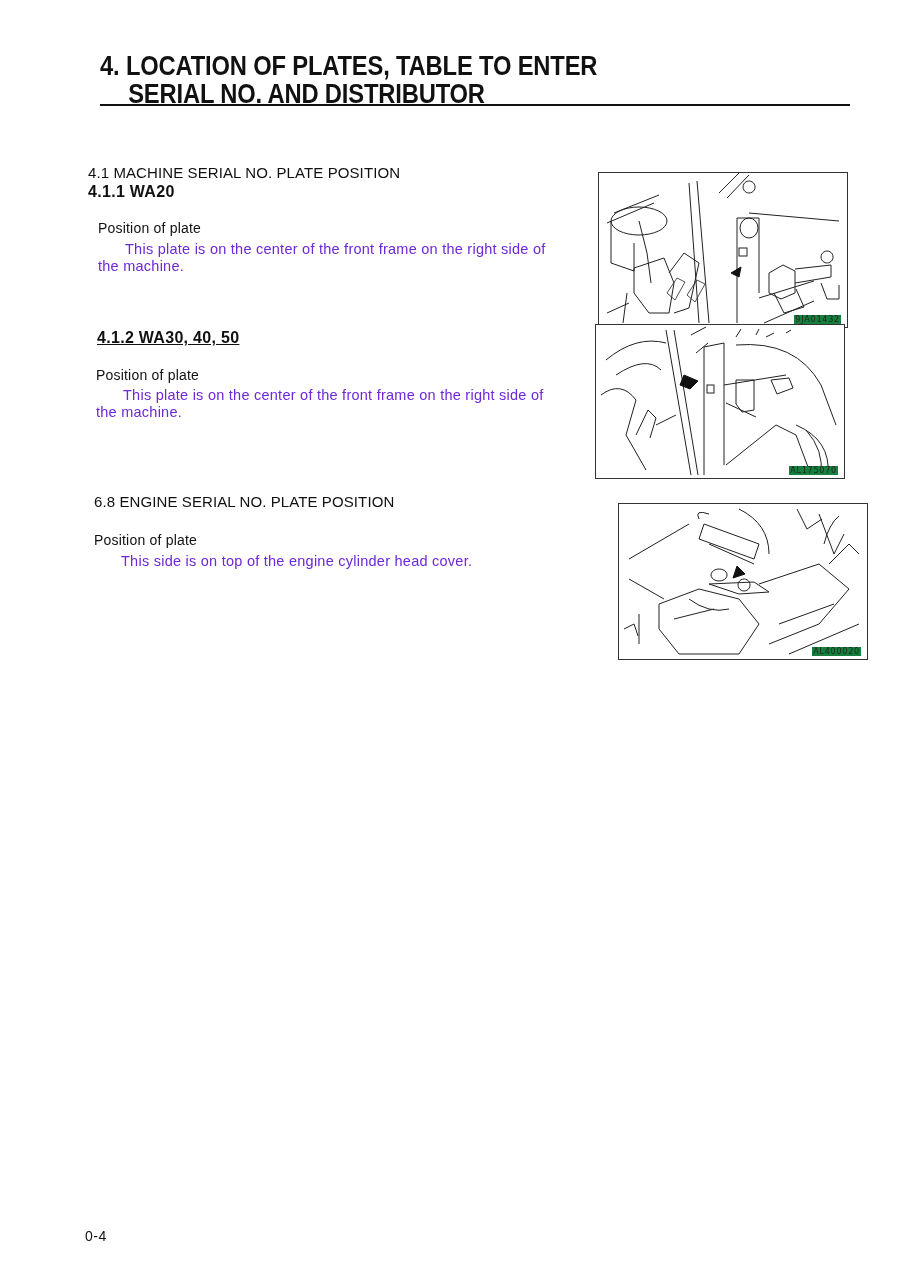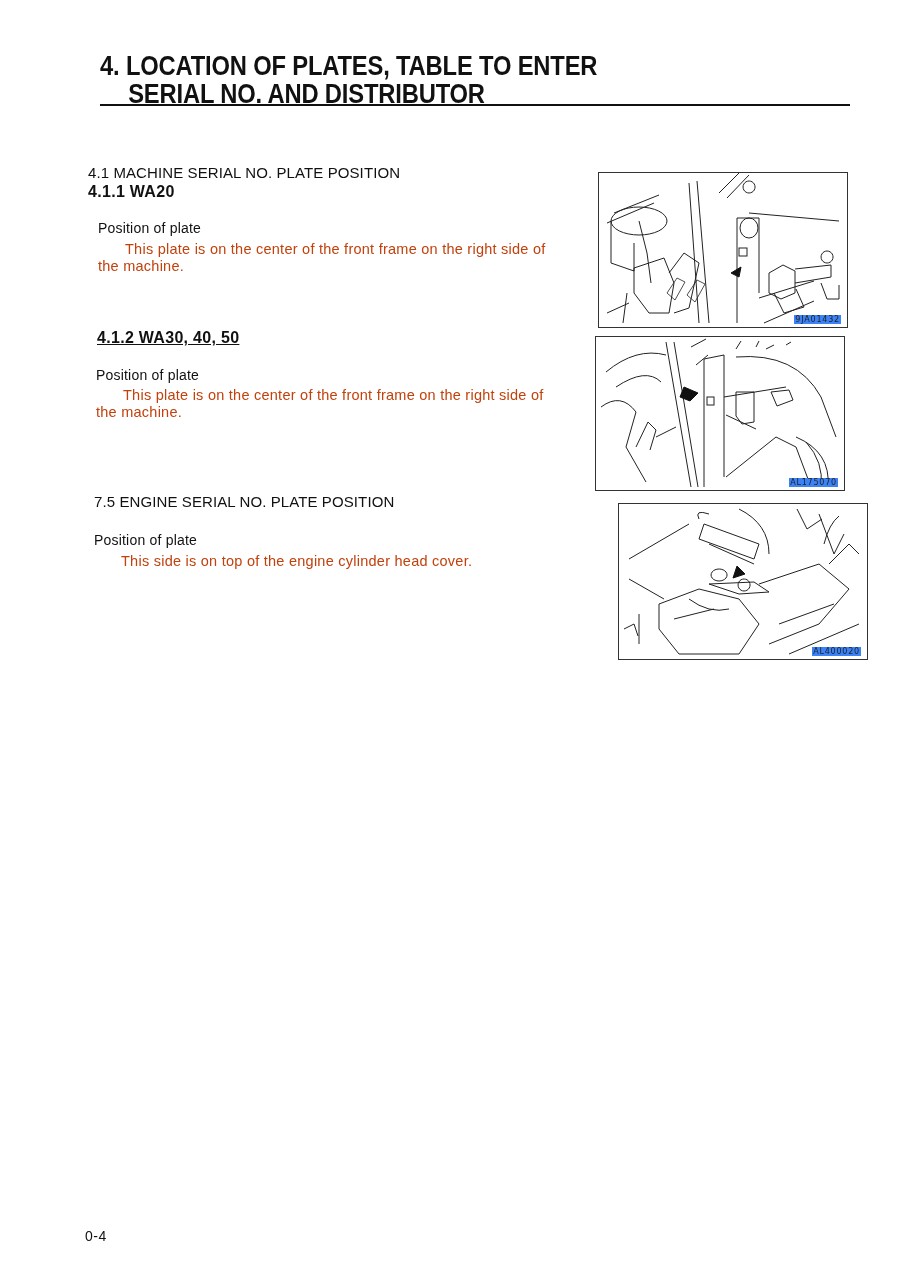--- a/index.html
+++ b/index.html
@@ -12,27 +12,27 @@
   .title {
     left: 100px; top: 52px; font-weight: bold; font-size: 27px; line-height: 28px;
     transform: scaleX(0.88); transform-origin: left top; letter-spacing: -0.2px;
     white-space: nowrap;
   }
   .title .l2 { display: block; padding-left: 32px; }
   .rule { left: 100px; top: 104px; width: 750px; height: 2px; background: #111; }
   .h2 { font-weight: normal; font-size: 15px; white-space: nowrap; letter-spacing: 0.1px; }
   .h3 { font-weight: bold; font-size: 16px; white-space: nowrap; letter-spacing: 0.3px; }
   .h4 { font-weight: normal; font-size: 14px; white-space: nowrap; letter-spacing: 0.2px; }
-  .body { font-size: 14.5px; line-height: 17px; width: 495px; letter-spacing: 0.25px; color: #c2410c; }
+  .body { font-size: 14.5px; line-height: 17px; width: 495px; letter-spacing: 0.25px; color: #6d28d9; }
   .body .indent { padding-left: 27px; }
   .fig { border: 1.3px solid #333; background: #fff; box-sizing: border-box; overflow: hidden; }
   .fig svg { position: absolute; left: 0; top: 0; }
   .fig-code {
     position: absolute; right: 6px; bottom: 3px; font-size: 8px; letter-spacing: 0.8px;
-    font-family: "DejaVu Sans", sans-serif; color: #222; background: #3b82f6; padding: 0 1px;
+    font-family: "DejaVu Sans", sans-serif; color: #222; background: #15803d; padding: 0 1px;
   }
   .pageno { left: 85px; top: 1228px; font-size: 14px; letter-spacing: 0.5px; text-align: right; }
 </style>
 </head>
 <body>
 
 <div class="abs title">
   <span>4. LOCATION OF PLATES, TABLE TO ENTER</span>
   <span class="l2">SERIAL NO. AND DISTRIBUTOR</span>
 </div>
@@ -46,21 +46,21 @@
   <div>the machine.</div>
 </div>
 
 <div class="abs h3" style="left:97px; top:329px;text-decoration:underline;">4.1.2  WA30, 40, 50</div>
 <div class="abs h4" style="left:96px; top:367px;">Position of plate</div>
 <div class="abs body" style="left:96px; top:387px;">
   <div class="indent">This plate is on the center of the front frame on the right side of</div>
   <div>the machine.</div>
 </div>
 
-<div class="abs h2" style="left:94px; top:493px;">7.5  ENGINE SERIAL NO. PLATE POSITION</div>
+<div class="abs h2" style="left:94px; top:493px;">6.8  ENGINE SERIAL NO. PLATE POSITION</div>
 <div class="abs h4" style="left:94px; top:532px;">Position of plate</div>
 <div class="abs body" style="left:94px; top:553px;">
   <div class="indent">This side is on top of the engine cylinder head cover.</div>
 </div>
 
 <div class="abs fig" style="left:598px; top:172px; width:250px; height:156px;">
   <svg width="250" height="156" viewBox="0 0 250 156" fill="none" stroke="#222" stroke-width="1">
     <path d="M15 40 L60 22 M8 50 L55 30"></path>
     <ellipse cx="40" cy="48" rx="28" ry="14"></ellipse>
     <path d="M12 48 L12 90 L35 98 L35 70"></path>
@@ -78,21 +78,21 @@
     <ellipse cx="150" cy="55" rx="9" ry="10"></ellipse>
     <path d="M170 100 l14 -8 l12 6 l0 22 l-14 6 l-12 -6 z"></path>
     <path d="M196 96 L232 92 L232 104 L196 110"></path>
     <path d="M228 90 a6 6 0 1 1 0.1 0 M222 110 l6 16 l12 0 l0 -14"></path>
     <path d="M150 40 L240 48 M160 125 L215 108 M165 150 L215 128"></path>
     <path d="M175 120 l10 20 l20 -6 l-8 -18"></path>
   </svg>
   <span class="fig-code">9JA01432</span>
 </div>
 
-<div class="abs fig" style="left:595px; top:336px; width:250px; height:155px;">
+<div class="abs fig" style="left:595px; top:324px; width:250px; height:155px;">
   <svg width="250" height="155" viewBox="0 0 250 155" fill="none" stroke="#222" stroke-width="1">
     <path d="M10 35 Q40 10 70 18 M20 50 Q50 30 65 45"></path>
     <path d="M5 70 Q25 55 40 75 L30 110 L50 145"></path>
     <path d="M70 5 L95 150 M78 5 L102 150"></path>
     <path d="M95 10 L110 2 M100 28 L112 18"></path>
     <path d="M108 22 L108 150 M128 18 L128 140 M108 22 L128 18"></path>
     <rect x="111" y="60" width="7" height="8"></rect>
     <path d="M88 50 l14 6 l-8 8 l-10 -4 z" fill="#111" stroke="#111"></path>
     <path d="M128 60 L190 50 M130 78 L160 92"></path>
     <path d="M140 55 l18 0 l0 30 l-12 2 l-6 -8 z"></path>

